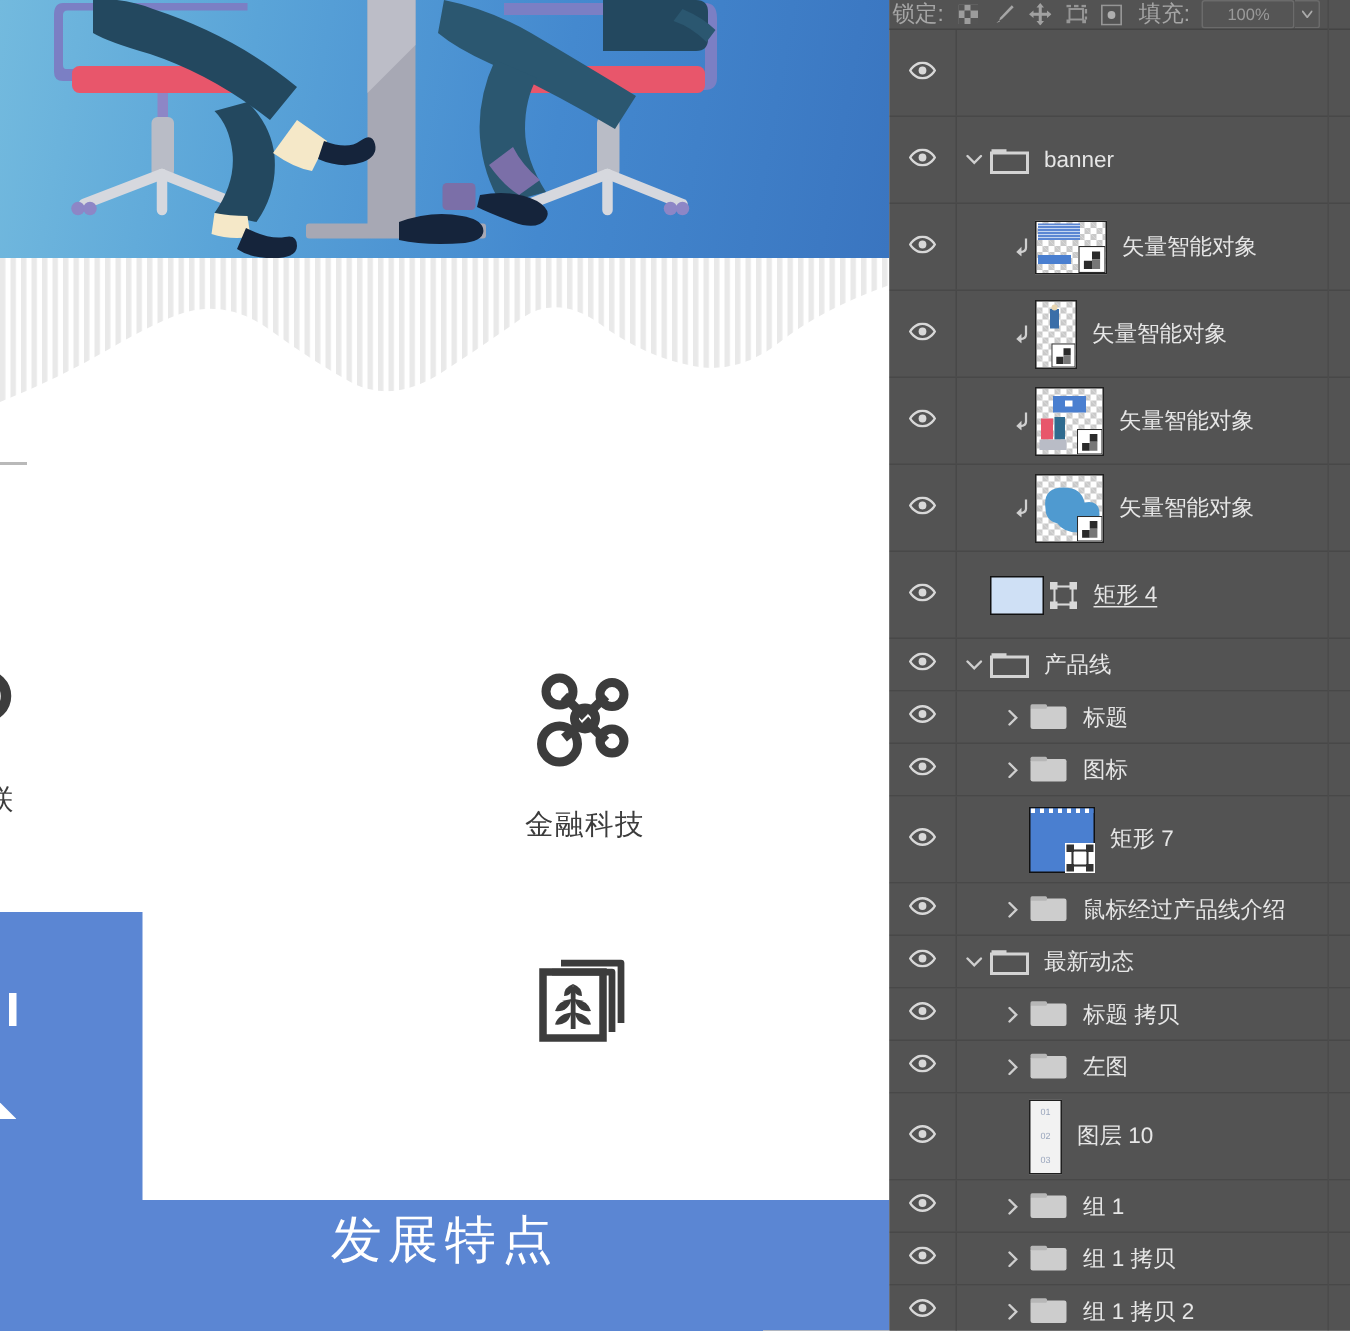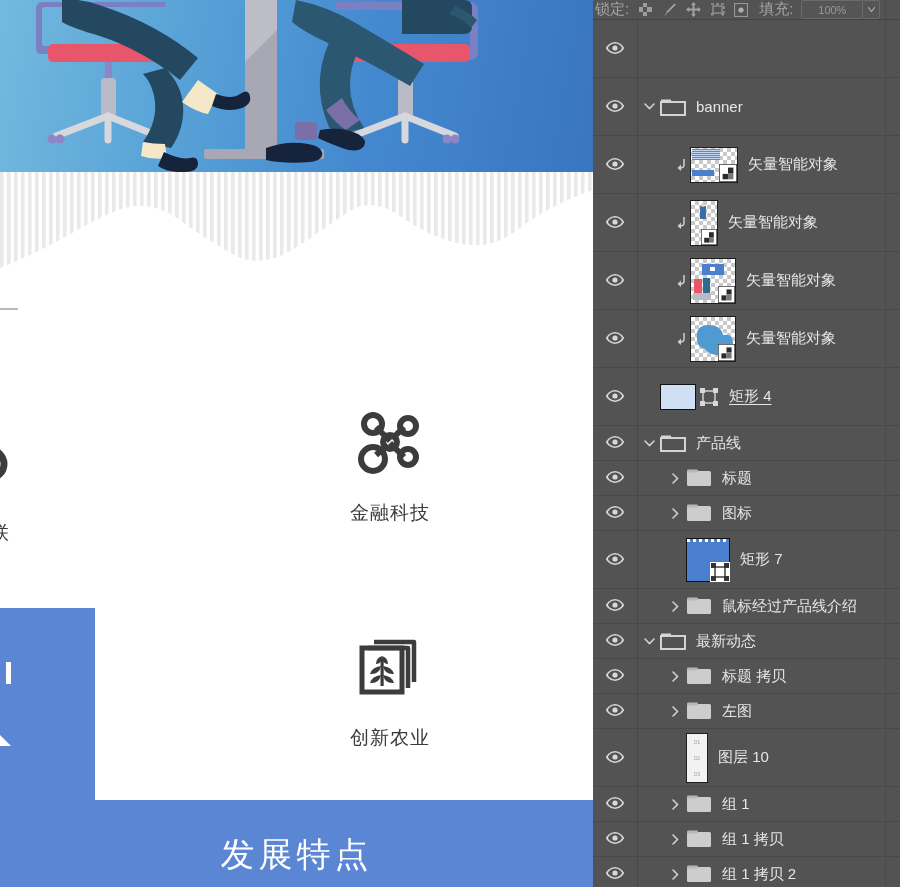--- a/index.html
+++ b/index.html
@@ -27,31 +27,31 @@
 
   .ruler-tick{position:absolute;left:0;top:308px;width:18px;height:2px;background:#b9b9b9;}
 
   
   .prod-cell{position:absolute;width:200px;text-align:center;}
   .prod-icon{height:86px;display:flex;align-items:center;justify-content:center;}
   .prod-label{
     margin-top:14px;font-size:19px;color:#3c3c3c;letter-spacing:1px;
     font-family:"Liberation Sans","DejaVu Sans",sans-serif;
   }
-  .cell-fintech{left:290px;top:400px;text-align:center;}
+  .cell-fintech{left:290px;top:437px;text-align:center;}
   .cell-agri{left:290px;top:625px;}
 
   .edge-icon{position:absolute;left:-20px;top:440px;width:48px;height:48px;}
   .edge-label{position:absolute;left:-10px;top:520px;font-size:19px;color:#3c3c3c;}
 
   
   .blue-block-left{position:absolute;left:0;top:608px;width:95px;height:192px;background:#5b86d3;}
   .blue-band{position:absolute;left:0;top:800px;width:593px;height:87px;background:#5b86d3;}
   .dev-title{
-    position:absolute;left:0;top:832px;width:593px;text-align:center;
+    position:absolute;left:0;top:804px;width:593px;text-align:center;
     font-size:34px;color:#ffffff;letter-spacing:4px;
   }
   .mini-white-1{position:absolute;left:6px;top:662px;width:5px;height:22px;background:#ffffff;}
   .mini-white-2{position:absolute;left:0px;top:735px;width:11px;height:11px;background:#ffffff;
     clip-path:polygon(0 0,100% 100%,0 100%);}
 
   
   .panel{position:relative;width:307px;height:887px;background:#535353;}
 
   .lockbar{
@@ -214,21 +214,20 @@
             <rect x="26.5" y="26" width="3.2" height="28"></rect>
             <path d="M28 24 q-6 2 -6 8 q6 0 6 -8z"></path>
             <path d="M28 24 q6 2 6 8 q-6 0 -6 -8z"></path>
             <path d="M27 34 q-9 1 -11 8 q9 1 11 -8z"></path>
             <path d="M29 34 q9 1 11 8 q-9 1 -11 -8z"></path>
             <path d="M27 43 q-9 1 -11 8 q9 1 11 -8z"></path>
             <path d="M29 43 q9 1 11 8 q-9 1 -11 -8z"></path>
           </g>
         </svg>
       </div>
-      <div class="prod-label">创新农业</div>
     </div>
 
     <div class="blue-block-left"></div>
     <div class="mini-white-1"></div>
     <div class="mini-white-2"></div>
     <div class="blue-band"></div>
     <div class="dev-title">发展特点</div>
   </div>
 
   <div class="panel">

